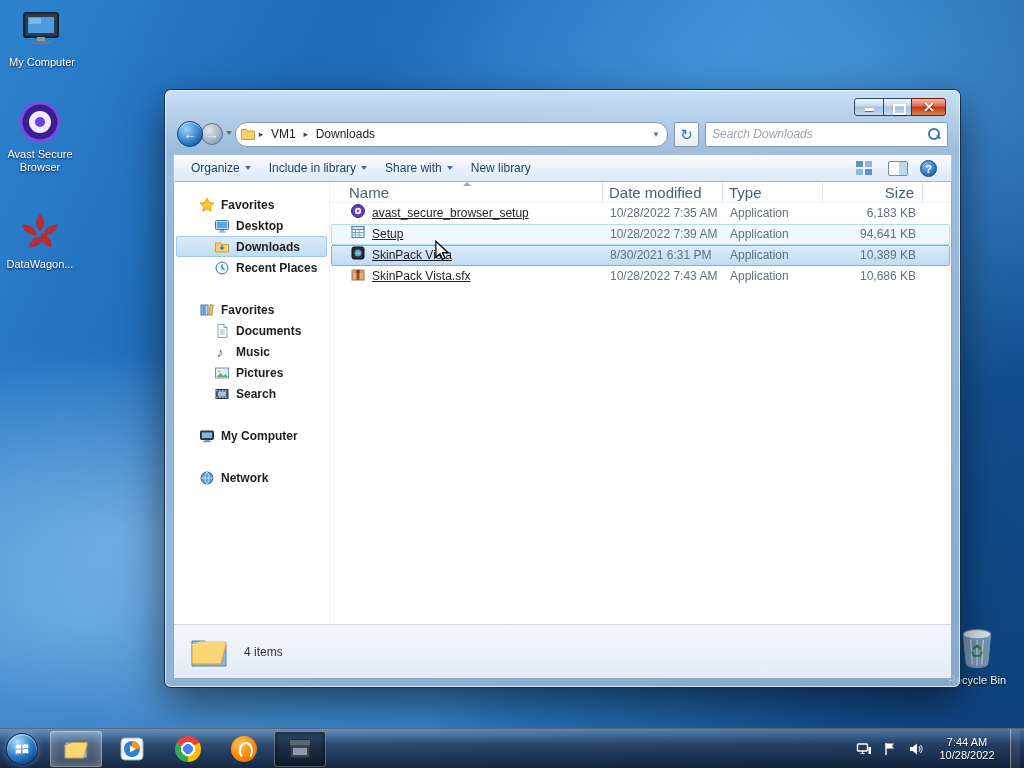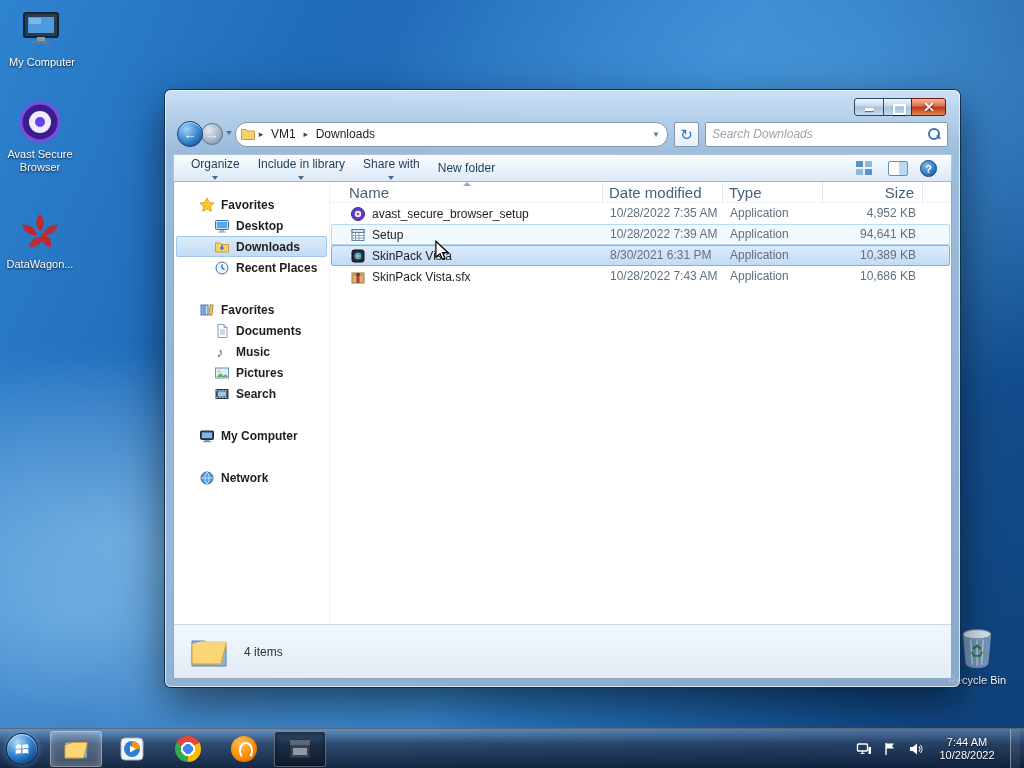--- a/index.html
+++ b/index.html
@@ -78,21 +78,21 @@
   .mag::before { content:""; position:absolute; left:1px; top:1px; width:8px; height:8px;
     border:2px solid #3a74b0; border-radius:50%; }
   .mag::after { content:""; position:absolute; left:9px; top:9px; width:5px; height:2px;
     background:#3a74b0; transform:rotate(45deg); border-radius:1px; }
 
   
   .cmdbar { position:absolute; top:64px; left:8px; right:8px; height:28px;
     background:linear-gradient(180deg,#fbfdfe,#eaf2fb 50%,#dde9f6);
     border:1px solid #b0c3d6; border-bottom-color:#9fb6cc;
     display:flex; align-items:center; font-size:12px; color:#1e3c5c; padding:0 8px; }
-  .cmditem { padding:4px 9px; border-radius:2px; display:flex; align-items:center; gap:5px; white-space:nowrap;flex-direction:column; }
+  .cmditem { padding:4px 9px; border-radius:2px; display:flex; align-items:center; gap:5px; white-space:nowrap; }
   .cmditem .dcaret { width:0; height:0; border-left:3.5px solid transparent;
     border-right:3.5px solid transparent; border-top:4px solid #4a6b8c; }
   .cmdright { margin-left:auto; display:flex; align-items:center; gap:12px; padding-right:6px; }
   .viewsbtn { display:flex; align-items:center; gap:4px; }
   .viewsgrid { width:16px; height:14px; background:
       linear-gradient(#5b92c8,#5b92c8) 0 0/7px 6px no-repeat,
       linear-gradient(#8fb8dd,#8fb8dd) 9px 0/7px 6px no-repeat,
       linear-gradient(#8fb8dd,#8fb8dd) 0 8px/7px 6px no-repeat,
       linear-gradient(#5b92c8,#5b92c8) 9px 8px/7px 6px no-repeat; }
   .previewbtn { width:20px; height:15px; border:1px solid #6d8eab; border-radius:2px;
@@ -129,21 +129,21 @@
   .col.c-type { width:100px; }
   .col.c-size { width:100px; text-align:right; padding-right:8px; }
   .sortmark { position:absolute; left:133px; top:0; width:0; height:0;
     border-left:4px solid transparent; border-right:4px solid transparent;
     border-bottom:4px solid #93a7ba; }
   .frow { display:flex; height:21px; align-items:center; border:1px solid transparent;
     border-radius:2px; margin:0 1px; }
   .frow.hover { background:#f2f9fe; border-color:#b5dcf2; }
   .frow.selected { background:linear-gradient(180deg,#dcebfc,#c1dbf5); border-color:#84aede; }
   .fcell { height:21px; line-height:20px; white-space:nowrap; overflow:hidden; }
-  .f-name { width:272px; display:flex; align-items:center; gap:6px; padding-left:18px; color:#1e1e1e; }
+  .f-name { width:272px; display:flex; align-items:flex-start; gap:6px; padding-left:18px; color:#1e1e1e;text-decoration:underline; }
   .f-date { width:120px; color:#60707f; padding-left:6px; }
   .f-type { width:100px; color:#60707f; padding-left:6px; }
   .f-size { width:100px; color:#60707f; text-align:right; padding-right:8px; }
   .fic { width:16px; height:16px; flex:none; }
   .fic svg { width:100%; height:100%; display:block; }
 
   
   .statusbar { position:absolute; left:0; right:0; bottom:0; height:54px;
     background:linear-gradient(180deg,#f2f7fc,#e2ecf6); border-top:1px solid #cbd8e5;
     display:flex; align-items:center; padding-left:16px; gap:16px; }
@@ -290,21 +290,21 @@
       </div>
       <div class="cmditem">
         <span>Include in library</span>
         <span class="dcaret"></span>
       </div>
       <div class="cmditem">
         <span>Share with</span>
         <span class="dcaret"></span>
       </div>
       <div class="cmditem">
-        <span>New folder</span>
+        <span>New library</span>
       </div>
       <div class="cmdright">
         <div class="viewsbtn">
           <span class="viewsgrid"></span>
           <span class="dcaret"></span>
         </div>
         <div class="previewbtn"></div>
         <div class="helpbtn"></div>
       </div>
     </div>
@@ -438,21 +438,21 @@
                 <svg viewBox="0 0 16 16">
                     <circle cx="8" cy="8" r="6.5" fill="#5a3fc0" stroke="#3b2a8f"></circle>
                     <circle cx="8" cy="8" r="3.2" fill="#ece6ff"></circle>
                     <circle cx="8" cy="8" r="1.3" fill="#d84315"></circle>
                   </svg>
               </span>
               <span>avast_secure_browser_setup</span>
             </div>
             <div class="fcell f-date">10/28/2022 7:35 AM</div>
             <div class="fcell f-type">Application</div>
-            <div class="fcell f-size">4,952 KB</div>
+            <div class="fcell f-size">6,183 KB</div>
           </div>
 
           <div class="frow hover">
             <div class="fcell f-name">
               <span class="fic">
                 <svg viewBox="0 0 16 16">
                     <rect x="2" y="2.5" width="12" height="11" fill="#fff" stroke="#5b7c9e"></rect>
                     <rect x="2" y="2.5" width="12" height="3" fill="#d6e6f5" stroke="#5b7c9e"></rect>
                     <path d="M2 8.5h12M2 11h12M5.5 5.5v8M9 5.5v8" stroke="#7ba3c8"></path>
                   </svg>

